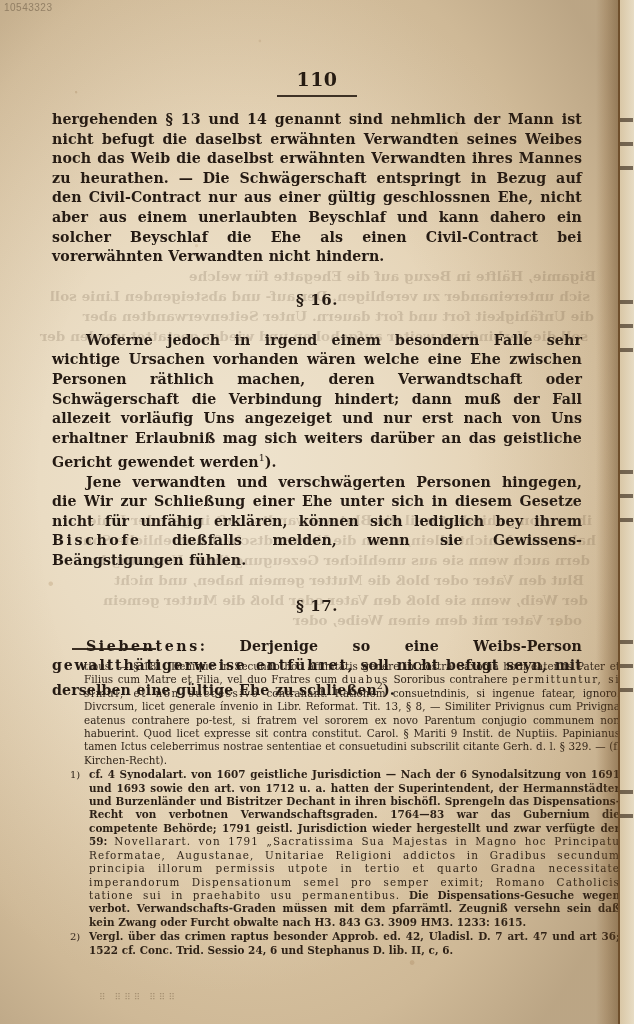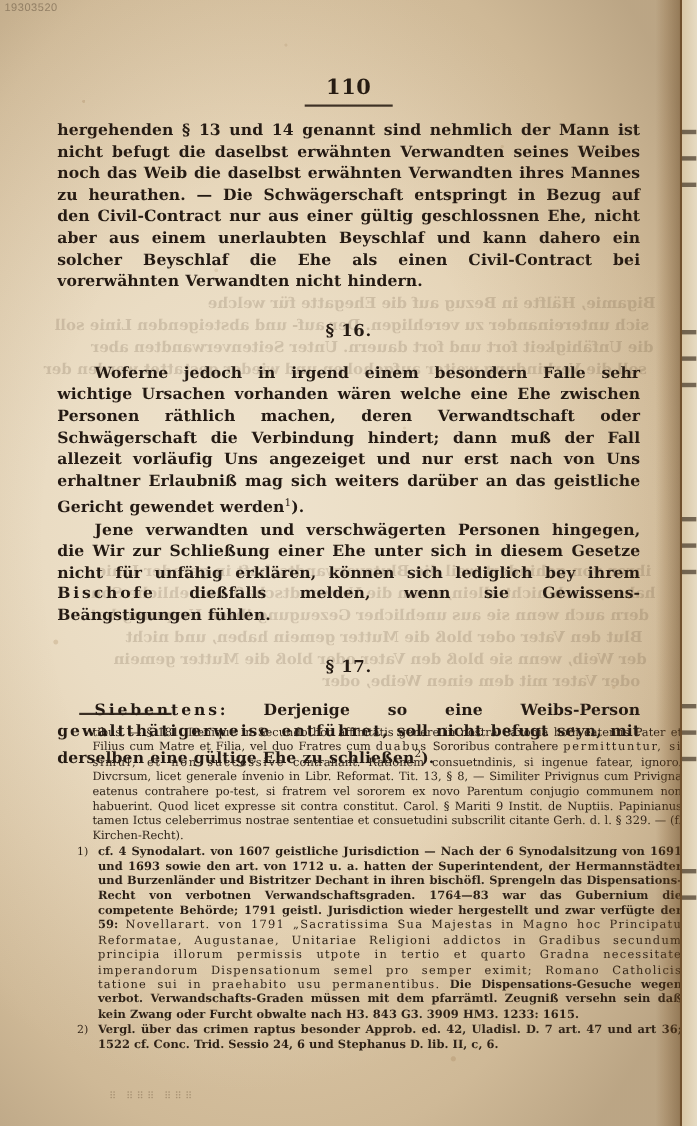--- a/index.html
+++ b/index.html
@@ -231,15 +231,15 @@
     <div class="fl" style="top:470px"></div>
     <div class="fl" style="top:494px"></div>
     <div class="fl" style="top:518px"></div>
     <div class="fl" style="top:640px"></div>
     <div class="fl" style="top:664px"></div>
     <div class="fl" style="top:688px"></div>
     <div class="fl" style="top:790px"></div>
     <div class="fl" style="top:814px"></div>
   </div>
 
-  <div class="watermark">19303520</div>
+  <div class="watermark">10543323</div>
 
 </div>
 
 </body></html>

